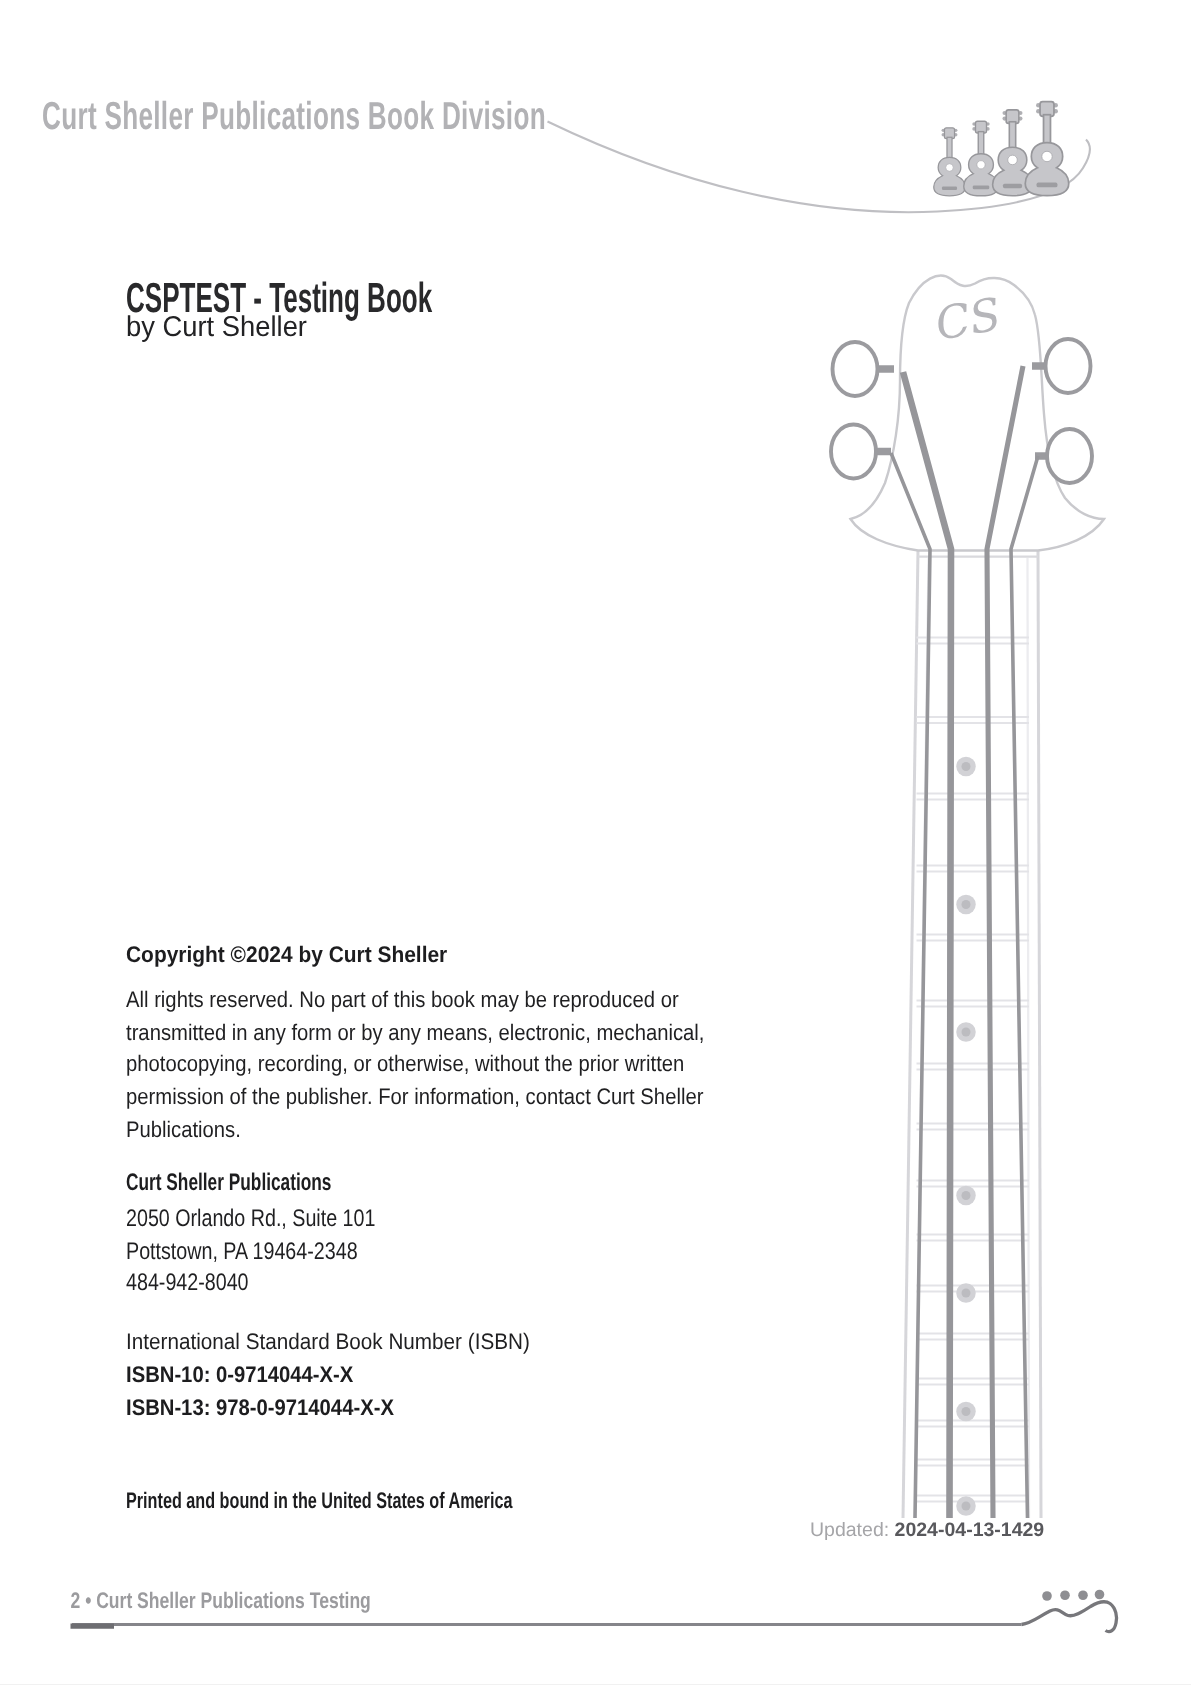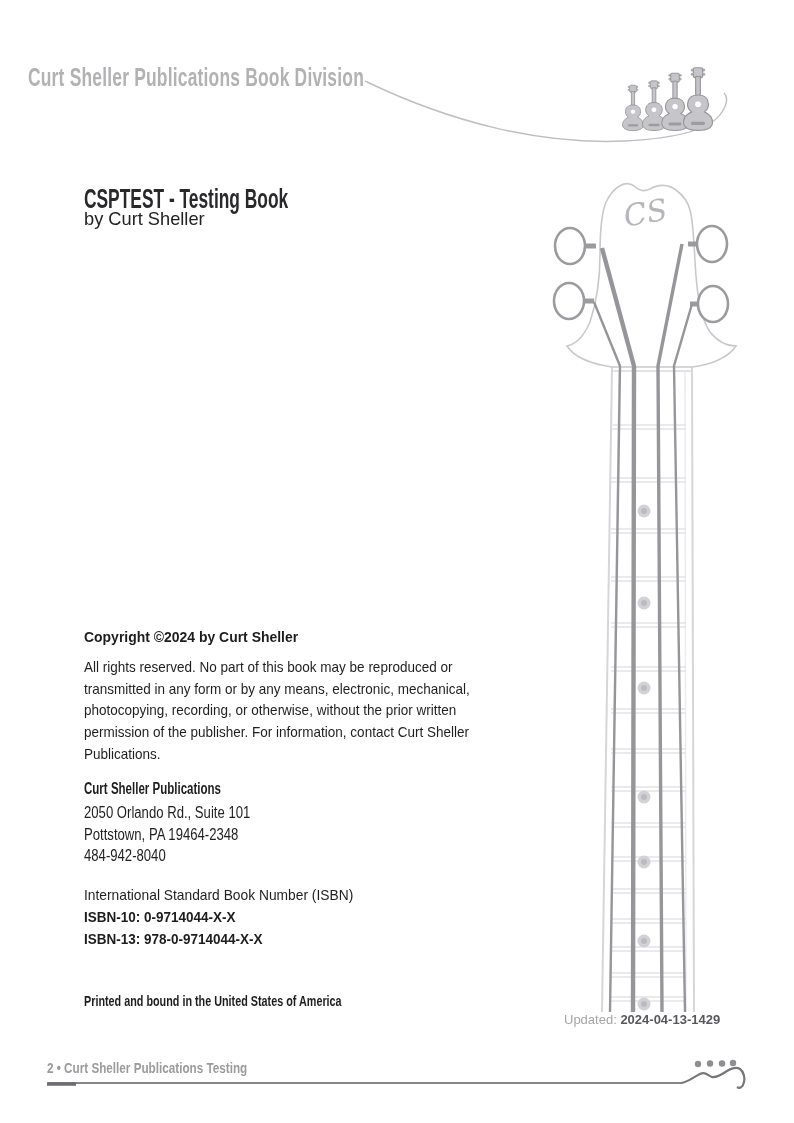--- a/index.html
+++ b/index.html
@@ -26,21 +26,21 @@
             transform:scaleX(0.72);}
   .pub-addr{left:84px;top:802px;font-size:16px;color:#1f1f21;line-height:21.5px;
             transform:scaleX(0.82);}
   
   .isbn-label{left:84px;top:886px;font-size:15px;color:#1f1f21;transform:scaleX(0.92);}
   .isbn10{left:84px;top:908px;font-size:15px;font-weight:bold;color:#1d1d1f;transform:scaleX(0.90);}
   .isbn13{left:84px;top:930px;font-size:15px;font-weight:bold;color:#1d1d1f;transform:scaleX(0.90);}
   
   .printed{left:84px;top:992px;font-size:15px;font-weight:bold;color:#1d1d1f;transform:scaleX(0.72);}
   
-  .updated{left:564px;top:1012px;width:152px;text-align:left;font-size:13px;white-space:nowrap;}
+  .updated{left:540px;top:1012px;width:152px;text-align:left;font-size:13px;white-space:nowrap;}
   .updated .lbl{color:#a5a5a8;}
   .updated .val{color:#58585c;font-weight:bold;}
   
   .foot-text{left:47px;top:1059px;font-size:15px;font-weight:bold;color:#9b9b9e;
              transform:scaleX(0.78);}
   svg{display:block;}
 </style>
 </head>
 <body>
 

